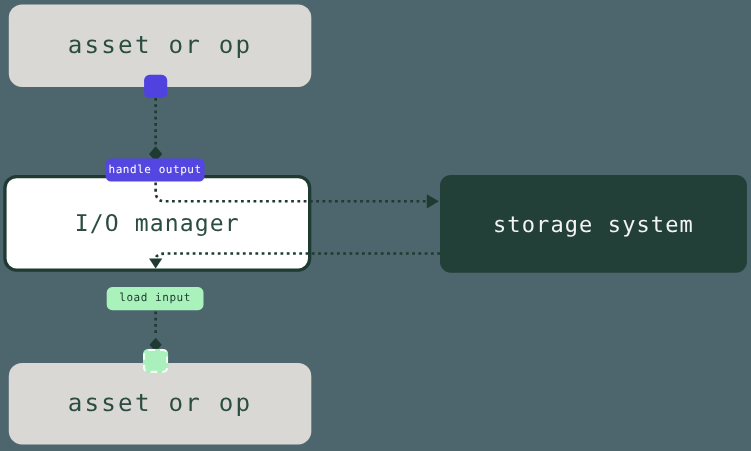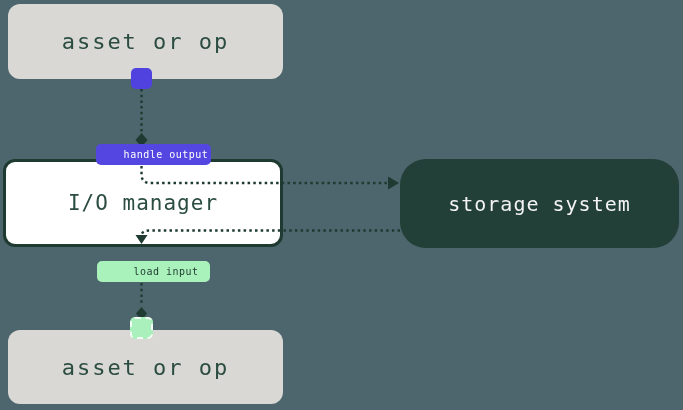--- a/index.html
+++ b/index.html
@@ -45,21 +45,21 @@
     background:var(--c-io_box_bg);
     border:3px solid var(--c-io_border);
     border-radius:12px;
     color:var(--c-asset_text);
     font-size:21px;letter-spacing:1px;
     z-index:1;
   }
   .storage{
     left:400px;top:159px;width:279px;height:89px;
     background:var(--c-storage_bg);
-    border-radius:26px;
+    border-radius:10px;
     color:var(--c-storage_text);
     font-size:20px;letter-spacing:1px;
     z-index:1;
   }
   svg.connectors{
     position:absolute;left:0;top:0;z-index:2;pointer-events:none;
   }
   svg.connectors .dash{
     fill:none;stroke:var(--c-connector_line);
     stroke-width:2.4;stroke-dasharray:2.5 3.2;
@@ -74,21 +74,20 @@
   }
   .handle.input{
     left:130px;top:317px;width:23px;height:22px;
     background:var(--c-input_handle);border-radius:5px;
     border:2px dashed rgba(255,255,255,0.85);
   }
   .badge{
     position:absolute;display:flex;align-items:center;justify-content:center;
     font-size:10px;letter-spacing:0.5px;z-index:4;border-radius:5px;
     white-space:nowrap;
-    padding-left:25px;
   }
   .badge.output{
     left:96px;top:144px;width:90px;height:21px;
     background:var(--c-badge_output_bg);color:var(--c-badge_output_text);
   }
   .badge.input{
     left:97px;top:261px;width:88px;height:21px;
     background:var(--c-badge_input_bg);color:var(--c-badge_input_text);
   }
 </style>

